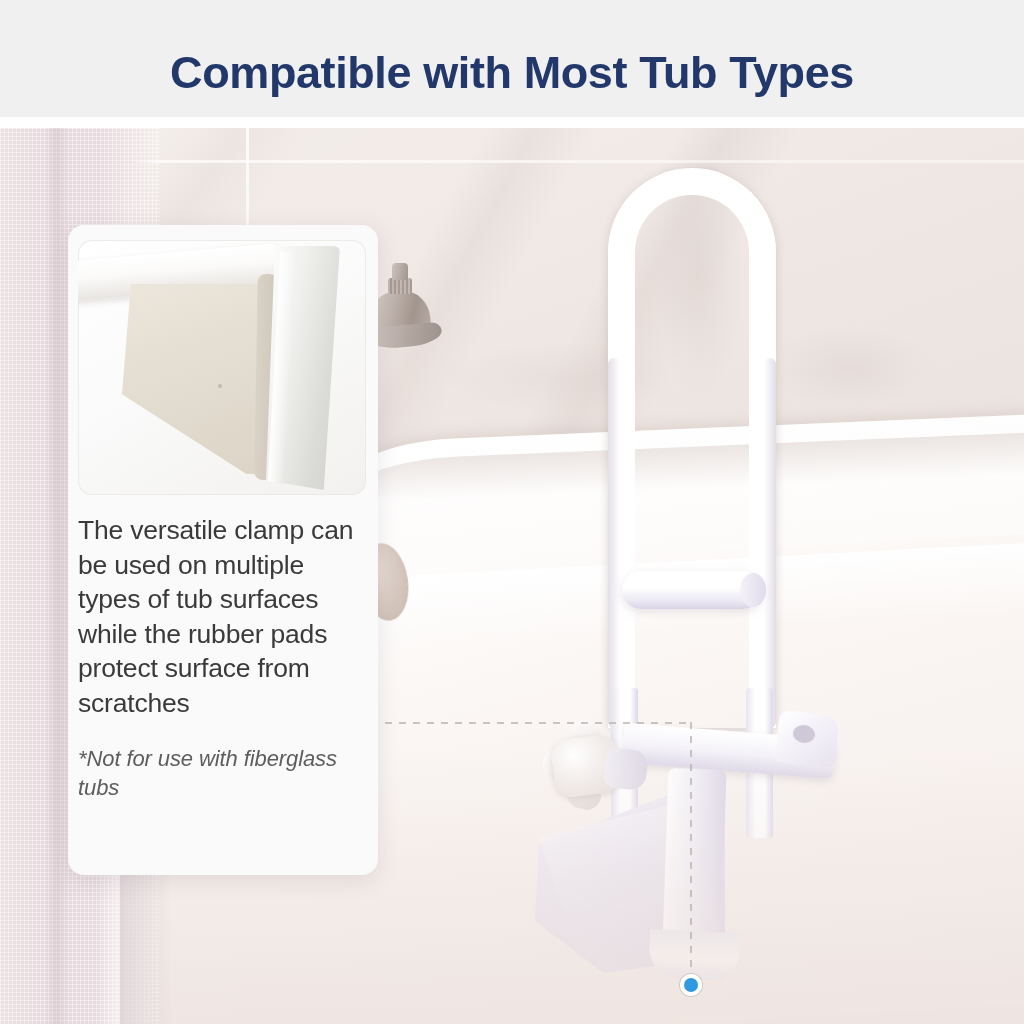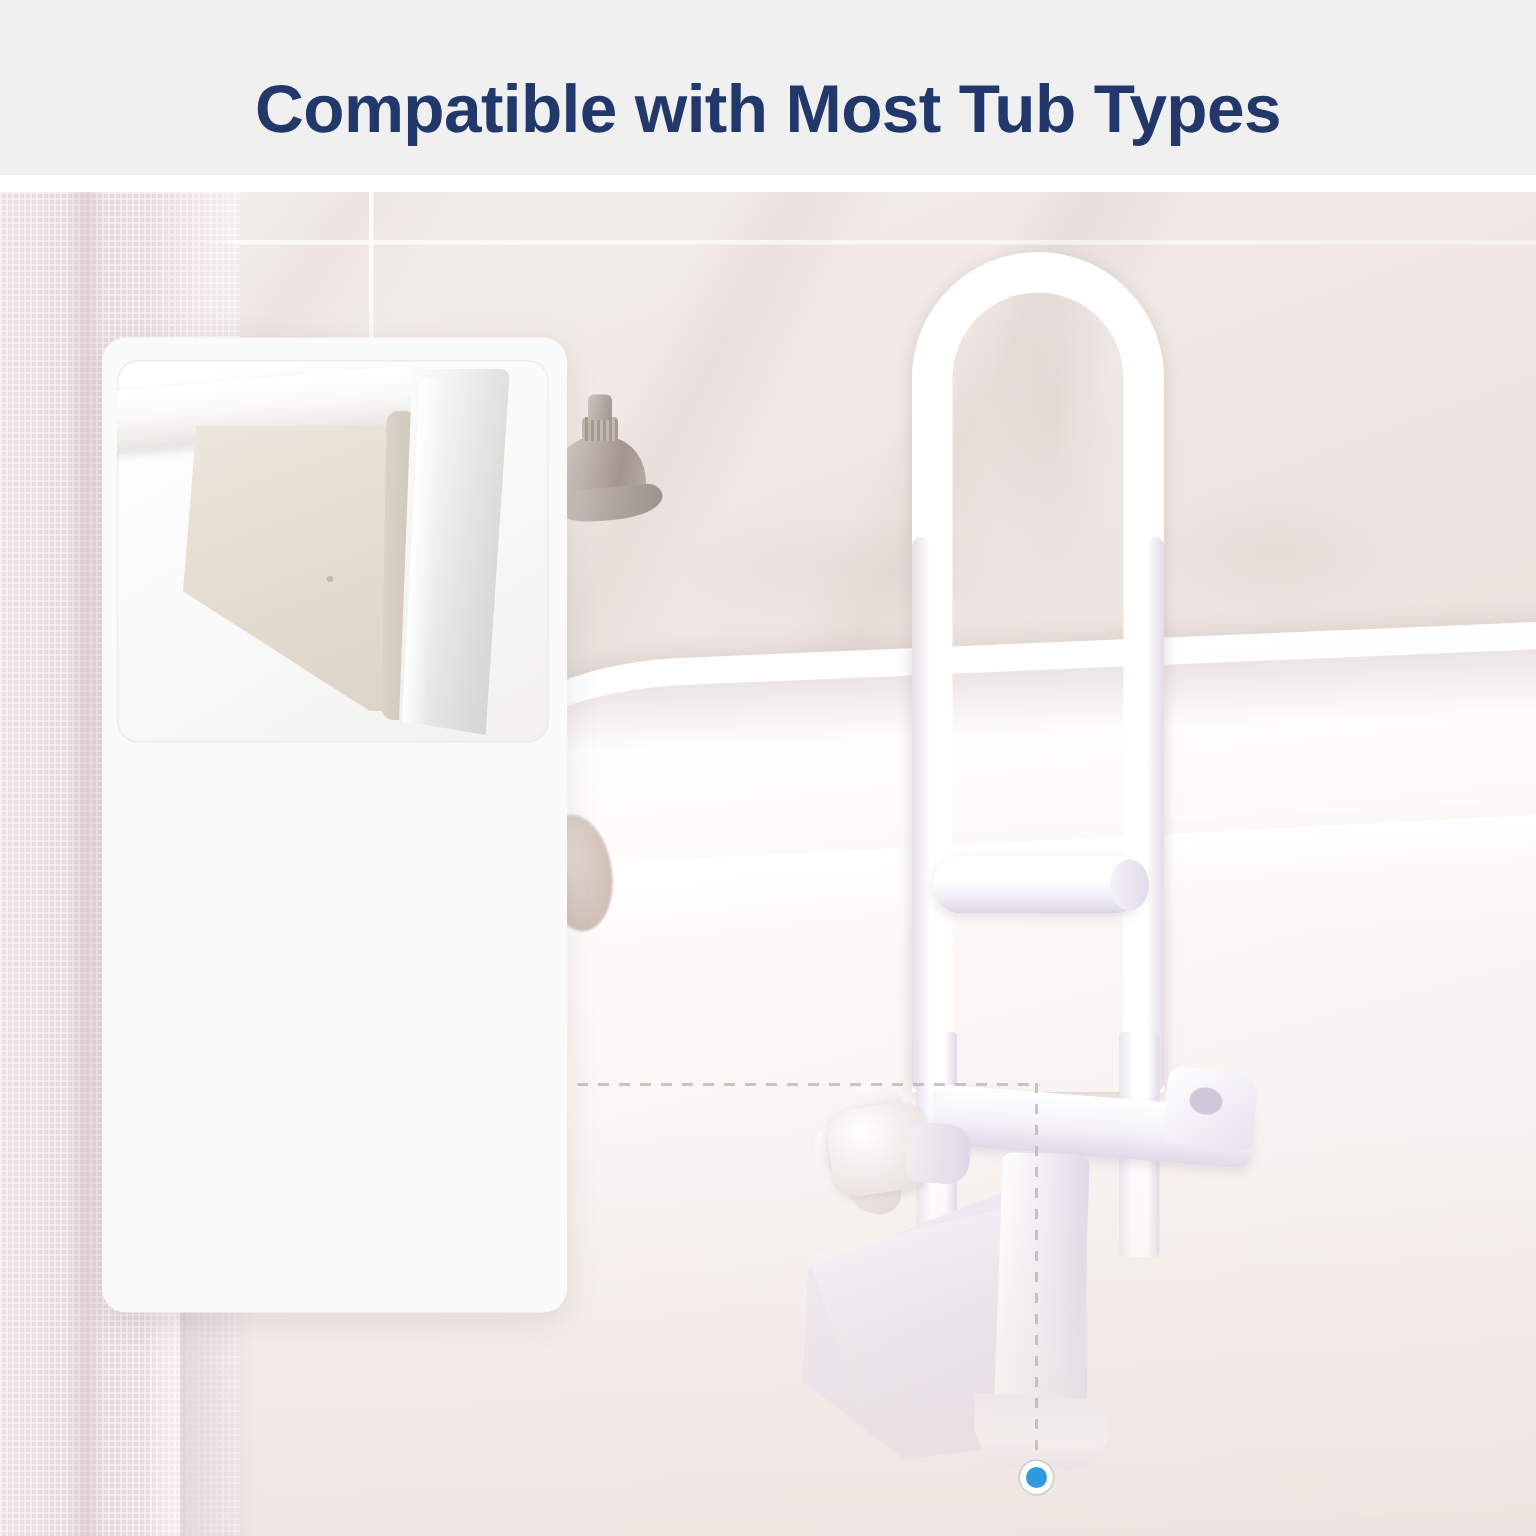--- a/index.html
+++ b/index.html
@@ -472,15 +472,19 @@
 
   <div class="info-card">
     <div class="inset-photo">
       <div class="inset-rail"></div>
       <div class="inset-pad"></div>
       <div class="inset-pad-edge"></div>
       <div class="inset-bracket"></div>
       <div class="inset-bracket-hi"></div>
       <div class="inset-dot"></div>
     </div>
+    <div class="card-body">
+      <div class="card-text">The versatile clamp can be used on multiple types of tub surfaces while the rubber pads protect surface from scratches</div>
+      <div class="card-note">*Not for use with fiberglass tubs</div>
+    </div>
   </div>
 
 </div>
 
 </body></html>

